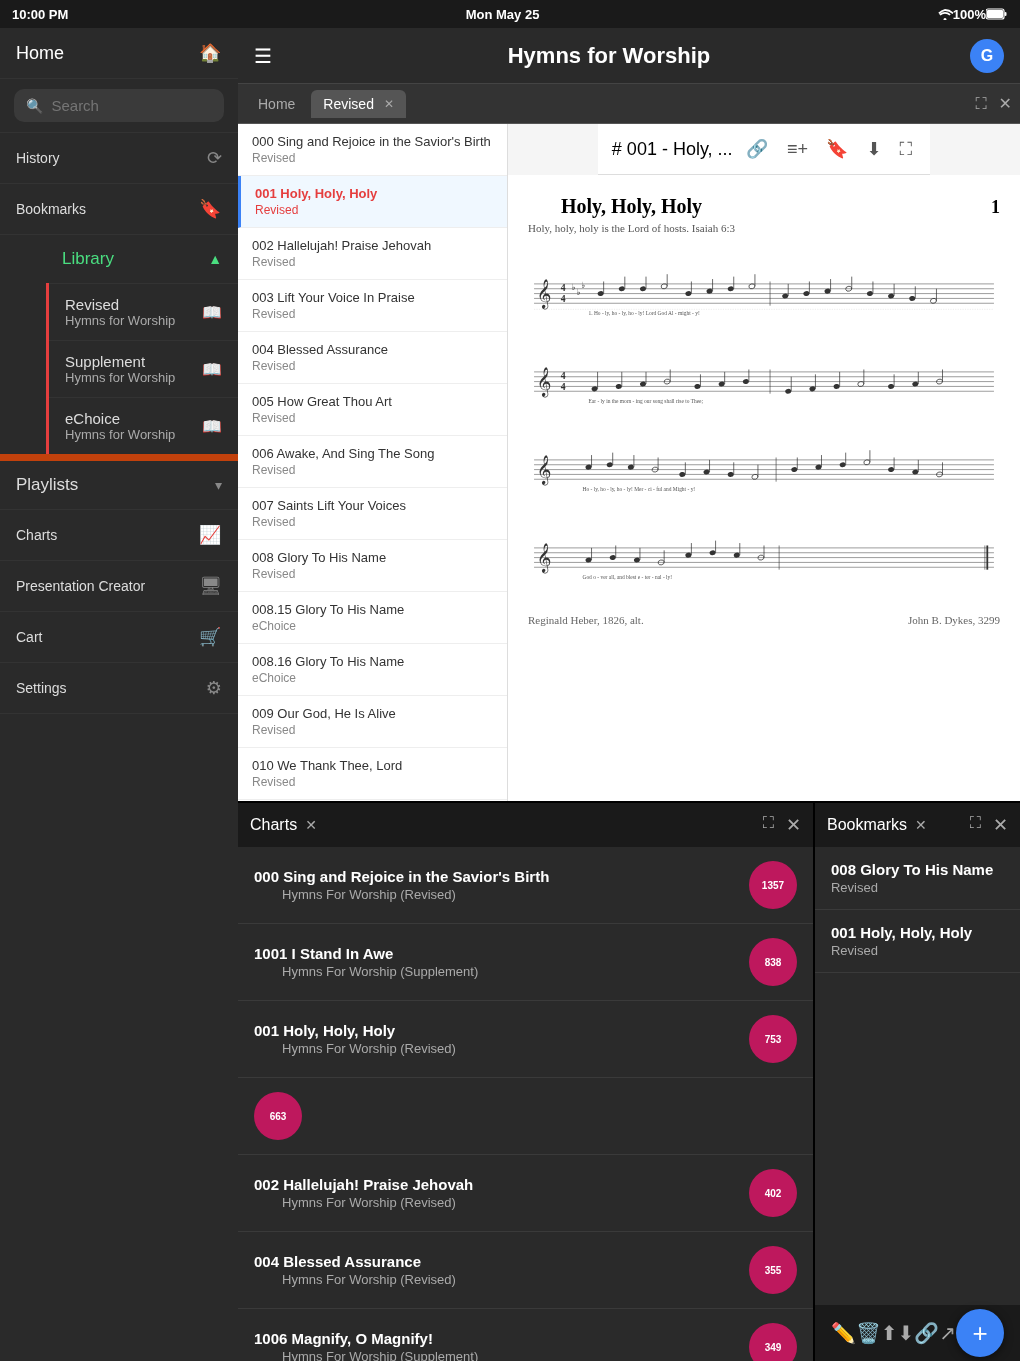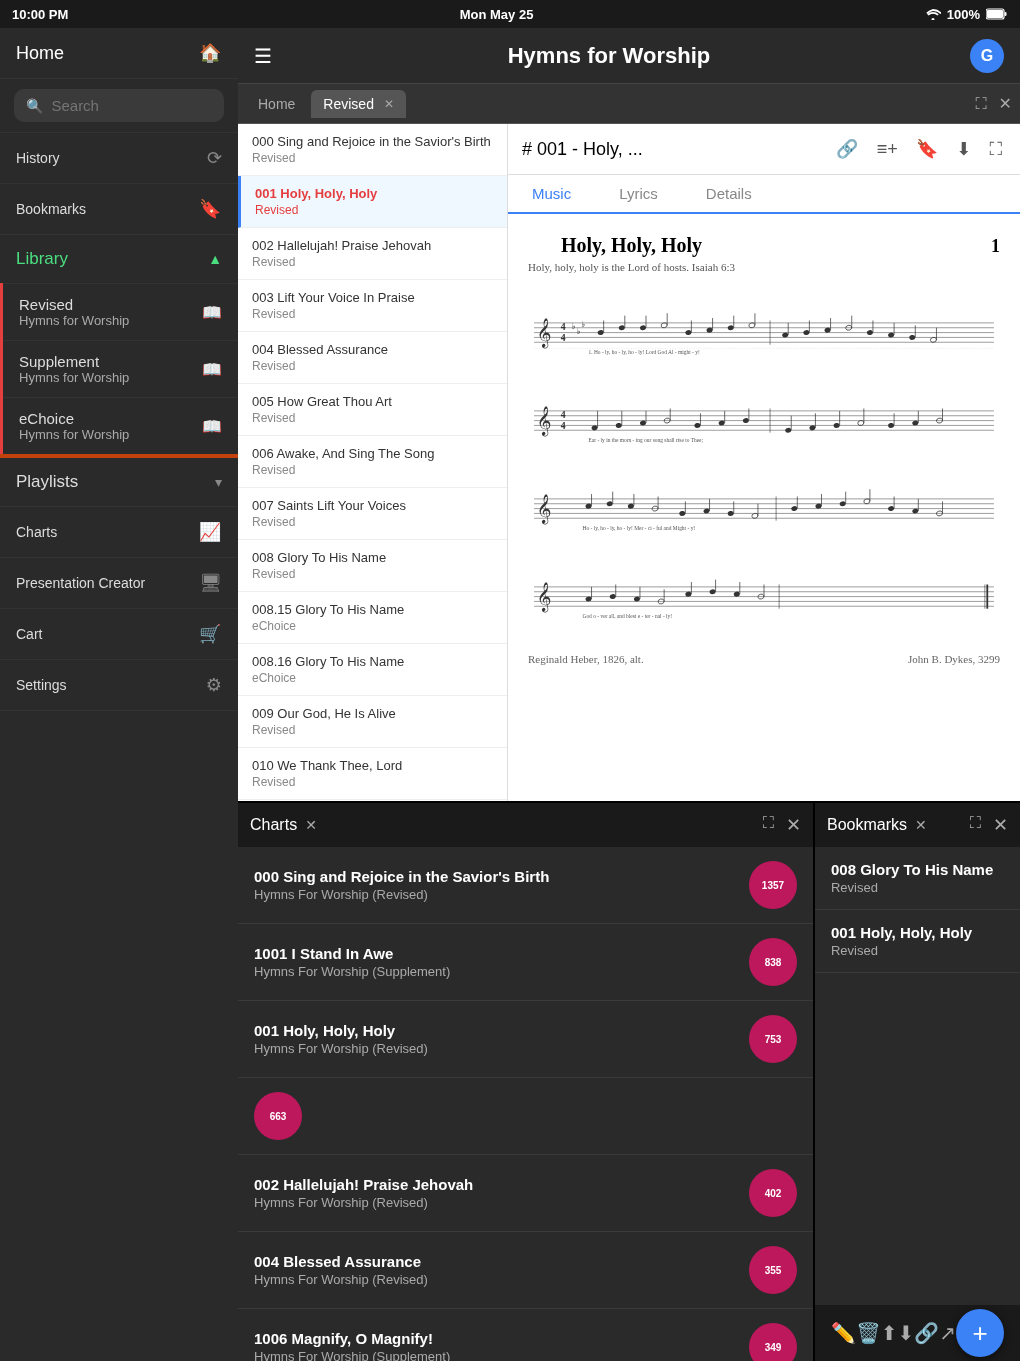--- a/index.html
+++ b/index.html
@@ -1,37 +1,37 @@
 <!DOCTYPE html>
 <html><head>
   <meta charset="utf-8">
   <style>
     * { box-sizing: border-box; margin: 0; padding: 0; }
     body { font-family: -apple-system, BlinkMacSystemFont, 'Helvetica Neue', Arial, sans-serif; background: #1a1a1a; width: 1020px; height: 1361px; overflow: hidden; display: flex; flex-direction: column; }
 
     
     .status-bar { background: #1a1a1a; color: white; display: flex; justify-content: space-between; align-items: center; padding: 0 12px; height: 28px; font-size: 13px; font-weight: 600; flex-shrink: 0; }
-    .status-right { display: flex; align-items: center; gap: 6px; font-size: 13px; }
+    .status-right { display: flex; align-items: center; font-size: 13px; }
 
     
     .app-body { display: flex; flex: 1; overflow: hidden; }
 
     
     .sidebar { width: 238px; background: #2a2a2a; display: flex; flex-direction: column; flex-shrink: 0; overflow-y: auto; }
     .sidebar-home { display: flex; justify-content: space-between; align-items: center; padding: 14px 16px; border-bottom: 1px solid #333; }
     .sidebar-home-label { color: white; font-size: 18px; font-weight: 500; }
     .sidebar-home-icon { color: #aaa; font-size: 18px; }
     .sidebar-search { padding: 10px 14px; border-bottom: 1px solid #333; }
     .sidebar-search-box { background: #3a3a3a; border-radius: 10px; display: flex; align-items: center; padding: 8px 12px; gap: 8px; }
     .sidebar-search-box input { background: transparent; border: none; outline: none; color: #aaa; font-size: 15px; width: 100%; }
     .sidebar-search-box .search-icon-svg { color: #888; font-size: 14px; }
     .sidebar-item { display: flex; justify-content: space-between; align-items: center; padding: 14px 16px; cursor: pointer; border-bottom: 1px solid #333; }
     .sidebar-item-label { color: #ddd; font-size: 14px; }
     .sidebar-item-icon { color: #888; font-size: 18px; }
-    .sidebar-library { border-bottom: 4px solid #c2410c; }
+    .sidebar-library { border-bottom: 7px solid #c2410c; padding-left: 46px; }
     .sidebar-library-header { display: flex; justify-content: space-between; align-items: center; padding: 14px 16px; cursor: pointer; }
     .sidebar-library-header .lib-label { color: #4ade80; font-size: 17px; font-weight: 500; }
     .sidebar-library-header .lib-arrow { color: #4ade80; font-size: 14px; }
     .library-sub-item { display: flex; justify-content: space-between; align-items: center; padding: 12px 16px 12px 16px; cursor: pointer; border-top: 1px solid #333; }
     .library-sub-item-text .sub-title { color: #ddd; font-size: 15px; font-weight: 500; }
     .library-sub-item-text .sub-sub { color: #aaa; font-size: 13px; }
     .library-sub-icon { color: #888; font-size: 16px; }
     .sidebar-playlists { display: flex; justify-content: space-between; align-items: center; padding: 14px 16px; cursor: pointer; border-bottom: 1px solid #333; }
     .sidebar-playlists .pl-label { color: #ddd; font-size: 17px; }
     .sidebar-playlists .pl-arrow { color: #888; font-size: 14px; }
@@ -60,21 +60,21 @@
     
     .hymn-list { width: 270px; background: #fff; display: flex; flex-direction: column; overflow-y: auto; flex-shrink: 0; border-right: 1px solid #ddd; }
     .hymn-item { padding: 10px 14px; border-bottom: 1px solid #eee; cursor: pointer; }
     .hymn-item.active { background: #f0f8ff; border-left: 3px solid #3b82f6; }
     .hymn-number { font-size: 13px; color: #333; font-weight: 400; }
     .hymn-number.active-num { color: #e53e3e; font-weight: 600; }
     .hymn-source { font-size: 12px; color: #888; margin-top: 2px; }
     .hymn-source.active-src { color: #e53e3e; }
 
     
-    .sheet-panel { flex: 1; background: #f5f5f5; display: flex; flex-direction: column; overflow: hidden; }
+    .sheet-panel { flex: 1; background: #f5f5f5; display: flex; flex-direction: column; overflow: hidden; align-items: center; }
     .sheet-header { background: #fff; padding: 10px 14px; display: flex; align-items: center; gap: 10px; border-bottom: 1px solid #ddd; flex-shrink: 0; }
     .sheet-title { font-size: 18px; font-weight: 500; flex: 1; }
     .sheet-icon-btn { color: #555; font-size: 18px; cursor: pointer; padding: 4px; }
     .sheet-tabs { display: flex; gap: 0; border-bottom: 2px solid #3b82f6; background: #fff; flex-shrink: 0; }
     .sheet-tab { padding: 10px 24px; font-size: 15px; color: #888; cursor: pointer; border-bottom: 2px solid transparent; margin-bottom: -2px; }
     .sheet-tab.active { color: #3b82f6; border-bottom: 2px solid #3b82f6; }
     .sheet-content { flex: 1; overflow-y: auto; background: white; padding: 20px; }
 
     
     .sheet-music-area { font-family: serif; }
@@ -89,21 +89,21 @@
     .charts-panel { width: 590px; background: #2a2a2a; display: flex; flex-direction: column; border-right: 2px solid #000; }
     .panel-header { background: #1a1a1a; display: flex; align-items: center; padding: 0 12px; height: 44px; gap: 8px; flex-shrink: 0; }
     .panel-title { color: white; font-size: 16px; font-weight: 500; }
     .panel-close { color: #aaa; font-size: 14px; cursor: pointer; }
     .panel-expand { color: #aaa; font-size: 16px; cursor: pointer; margin-left: auto; }
     .panel-x { color: #aaa; font-size: 18px; cursor: pointer; }
     .charts-list { flex: 1; overflow-y: auto; background: #2a2a2a; }
     .chart-item { display: flex; align-items: center; padding: 14px 16px; border-bottom: 1px solid #3a3a3a; cursor: pointer; }
     .chart-item-text { flex: 1; }
     .chart-item-num { font-size: 15px; font-weight: 600; color: white; }
-    .chart-item-source { font-size: 13px; color: #aaa; margin-top: 2px; }
+    .chart-item-source { font-size: 13px; color: #aaa; margin-top: 2px; margin-left: 28px; }
     .chart-badge { width: 48px; height: 48px; border-radius: 50%; background: #be185d; display: flex; align-items: center; justify-content: center; color: white; font-size: 10px; font-weight: 600; flex-shrink: 0; }
 
     
     .bookmarks-panel { flex: 1; background: #2a2a2a; display: flex; flex-direction: column; }
     .bookmarks-list { flex: 1; overflow-y: auto; background: #2a2a2a; }
     .bookmark-item { padding: 14px 16px; border-bottom: 1px solid #3a3a3a; cursor: pointer; }
     .bookmark-num { font-size: 15px; font-weight: 600; color: white; }
     .bookmark-source { font-size: 13px; color: #aaa; margin-top: 2px; }
     .bookmarks-footer { background: #1a1a1a; display: flex; align-items: center; justify-content: space-between; padding: 10px 16px; height: 56px; flex-shrink: 0; }
     .footer-icon-btn { color: #aaa; font-size: 20px; cursor: pointer; }
@@ -299,25 +299,20 @@
         </div>
 
       <div class="sheet-panel">
         <div class="sheet-header">
           <span class="sheet-title"># 001 - Holy, ...</span>
           <span class="sheet-icon-btn">🔗</span>
           <span class="sheet-icon-btn">≡+</span>
           <span class="sheet-icon-btn" style="color:#e53e3e;">🔖</span>
           <span class="sheet-icon-btn">⬇</span>
           <span class="sheet-icon-btn">⛶</span>
-        </div>
-        <div class="sheet-tabs">
-          <div class="sheet-tab active">Music</div>
-          <div class="sheet-tab">Lyrics</div>
-          <div class="sheet-tab">Details</div>
         </div>
         <div class="sheet-content">
           <div class="sheet-music-area">
             <div style="display:flex; justify-content:space-between; align-items:baseline; margin-bottom: 2px;">
               <div>
                 <div class="sheet-music-title">Holy, Holy, Holy</div>
                 <div class="sheet-music-subtitle">Holy, holy, holy is the Lord of hosts. Isaiah 6:3</div>
               </div>
               <div class="sheet-number">1</div>
             </div>

